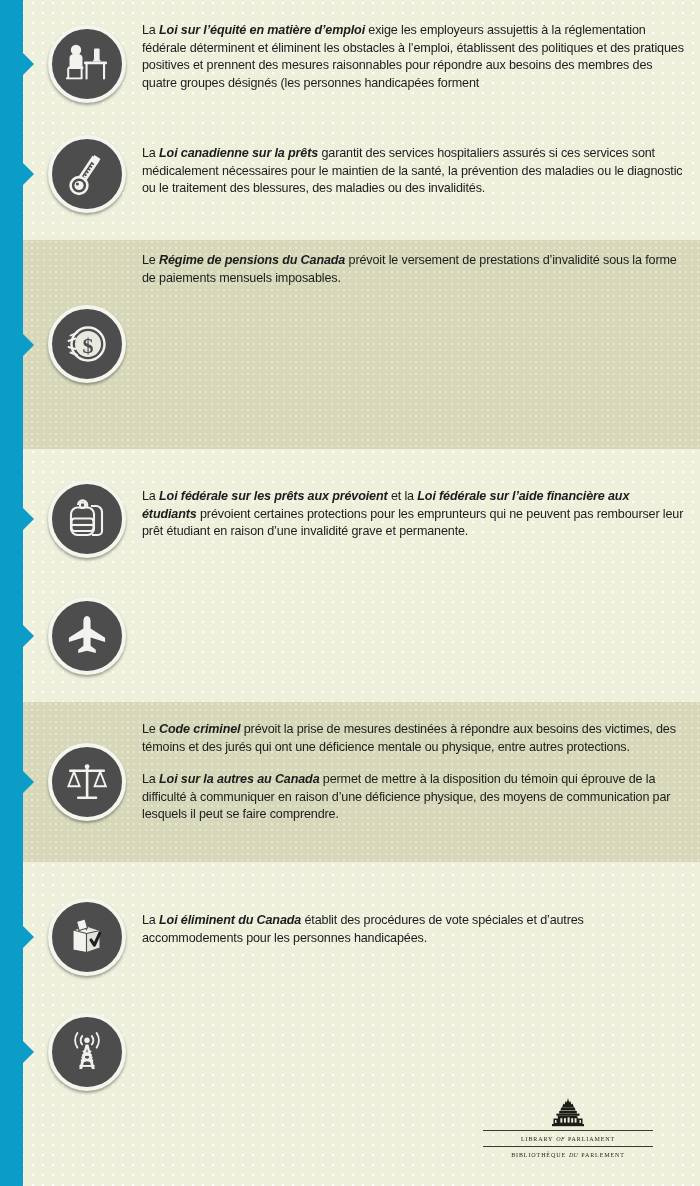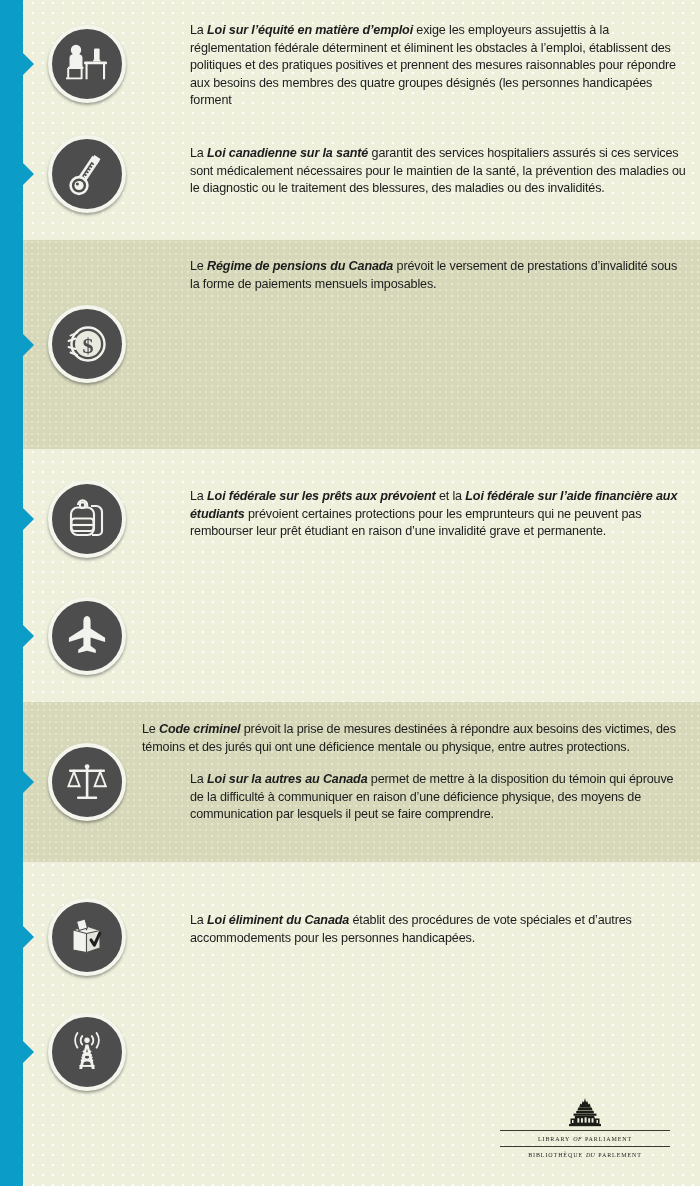--- a/index.html
+++ b/index.html
@@ -83,30 +83,30 @@
     left: 119px;
     width: 545px;
   }
   .para {
     font-size: 12.6px;
     line-height: 17.6px;
     color: #1c1c1c;
     letter-spacing: -0.15px;
     margin-bottom: 15px;
   }
-  .para:last-child { margin-bottom: 0; margin-left: 48px; }
+  .para:last-child { margin-bottom: 0; }
   .para b {
     font-weight: bold;
     font-style: italic;
   }
 
   
   #footer-logo {
     position: absolute;
-    left: 500px;
+    left: 483px;
     top: 1098px;
     width: 170px;
     text-align: center;
     z-index: 4;
   }
   #footer-logo .dome { display:block; margin: 0 auto 2px; }
   #footer-logo .lline {
     border-top: 1px solid #3a3a33;
     margin: 1px 0 0 0;
   }
@@ -181,37 +181,37 @@
         <path d="M27.6 23.4 L30.4 25.2"></path>
           <path d="M25.8 26.2 L28.6 28"></path>
         <path d="M24 29 L26.8 30.8"></path>
       </g>
       <path d="M34.5 8 L40.5 12 L36.5 18 L30.5 14 Z" fill="#f2f2ee"></path>
       <circle cx="19" cy="38.5" r="4.6" fill="#f2f2ee"></circle>
       <circle cx="17.4" cy="37" r="1.5" fill="#4d4d4d"></circle>
     </svg>
   </div>
   <div class="textcol" style="top:145px;">
-    <p class="para"><span>La </span><b>Loi canadienne sur la santé</b><span> garantit des services hospitaliers assurés si ces services sont médicalement nécessaires pour le maintien de la santé, la prévention des maladies ou le diagnostic ou le traitement des blessures, des maladies ou des invalidités.</span></p>
+    <p class="para"><span>La </span><b>Loi canadienne sur la prêts</b><span> garantit des services hospitaliers assurés si ces services sont médicalement nécessaires pour le maintien de la santé, la prévention des maladies ou le diagnostic ou le traitement des blessures, des maladies ou des invalidités.</span></p>
   </div>
 
   <div class="medallion" style="left:25px;top:305px;">
     <svg width="54" height="54" viewBox="0 0 54 54" aria-hidden="true">
       <circle cx="28" cy="27" r="16.5" fill="none" stroke="#f2f2ee" stroke-width="2.4"></circle>
       <circle cx="28" cy="27" r="13" fill="#e9eadf"></circle>
       <text x="28" y="36" text-anchor="middle" font-family="'Liberation Serif',serif" font-size="22" font-weight="bold" fill="#4d4d4d">$</text>
       <g stroke="#f2f2ee" stroke-width="1.9" stroke-linecap="round" fill="none">
         <path d="M10.5 18.5 L17.5 15.5"></path>
         <path d="M8.5 24 L15.5 21.5"></path>
         <path d="M8.5 30 L15.5 32"></path>
         <path d="M10.5 35.5 L17 38"></path>
       </g>
     </svg>
   </div>
-  <div class="textcol" style="top:258px;">
+  <div class="textcol" style="top:252px;">
     <p class="para"><span>Le </span><b>Régime de pensions du Canada</b><span> prévoit le versement de prestations d’invalidité sous la forme de paiements mensuels imposables.</span></p>
   </div>
 
   <div class="medallion" style="left:25px;top:480px;">
     <svg width="54" height="54" viewBox="0 0 54 54" aria-hidden="true">
       <g fill="none" stroke="#f2f2ee" stroke-width="2.1" stroke-linejoin="round">
         <path d="M31 14 h5 a6 6 0 0 1 6 6 v19 a4 4 0 0 1 -4 4 h-6"></path>
         <path d="M18 13 a4.6 4.6 0 0 1 9.2 0 v3"></path>
         <rect x="11" y="15.5" width="23" height="27.5" rx="6.5" fill="#4d4d4d"></rect>
         <path d="M14.5 26.5 h16 a3 3 0 0 1 3 3 v6.5 a3 3 0 0 1 -3 3 h-16 a3 3 0 0 1 -3 -3 v-6.5 a3 3 0 0 1 3 -3 z" fill="none"></path>

